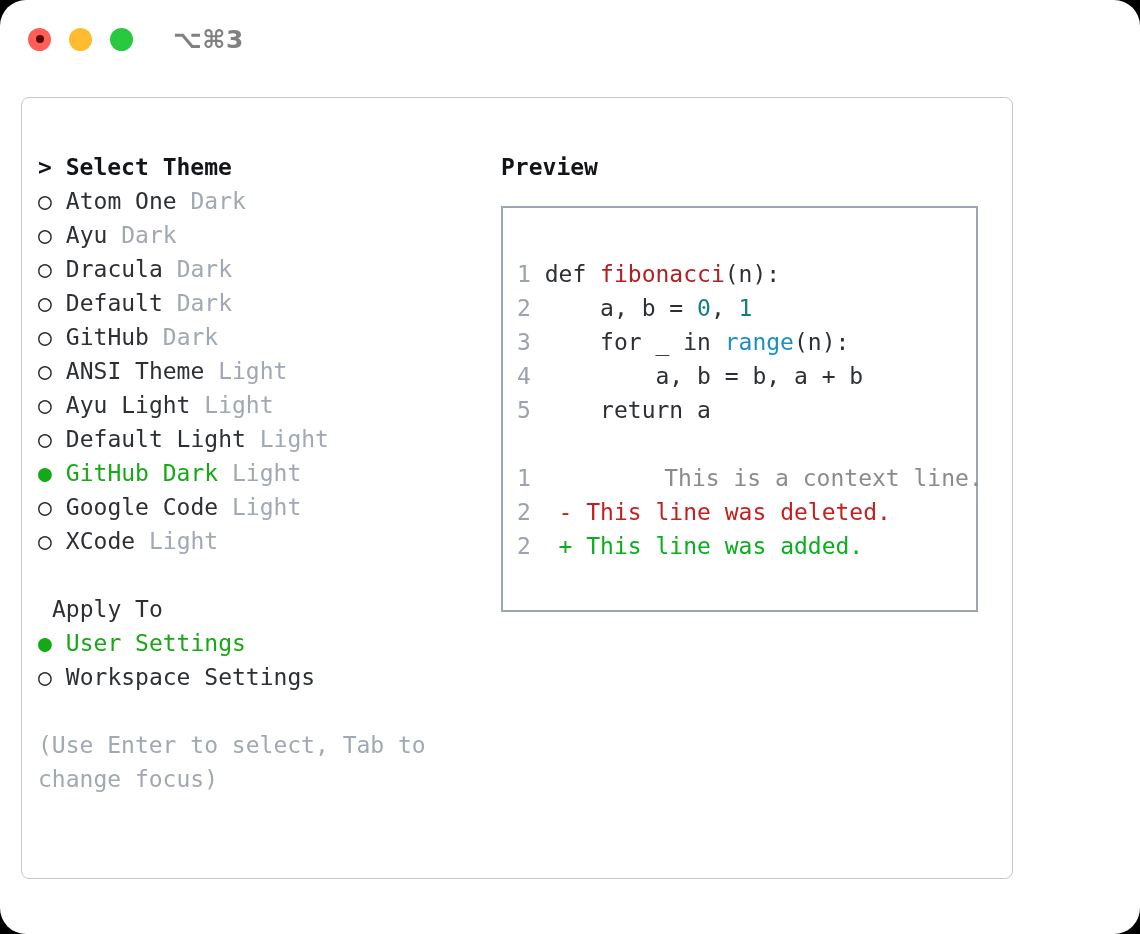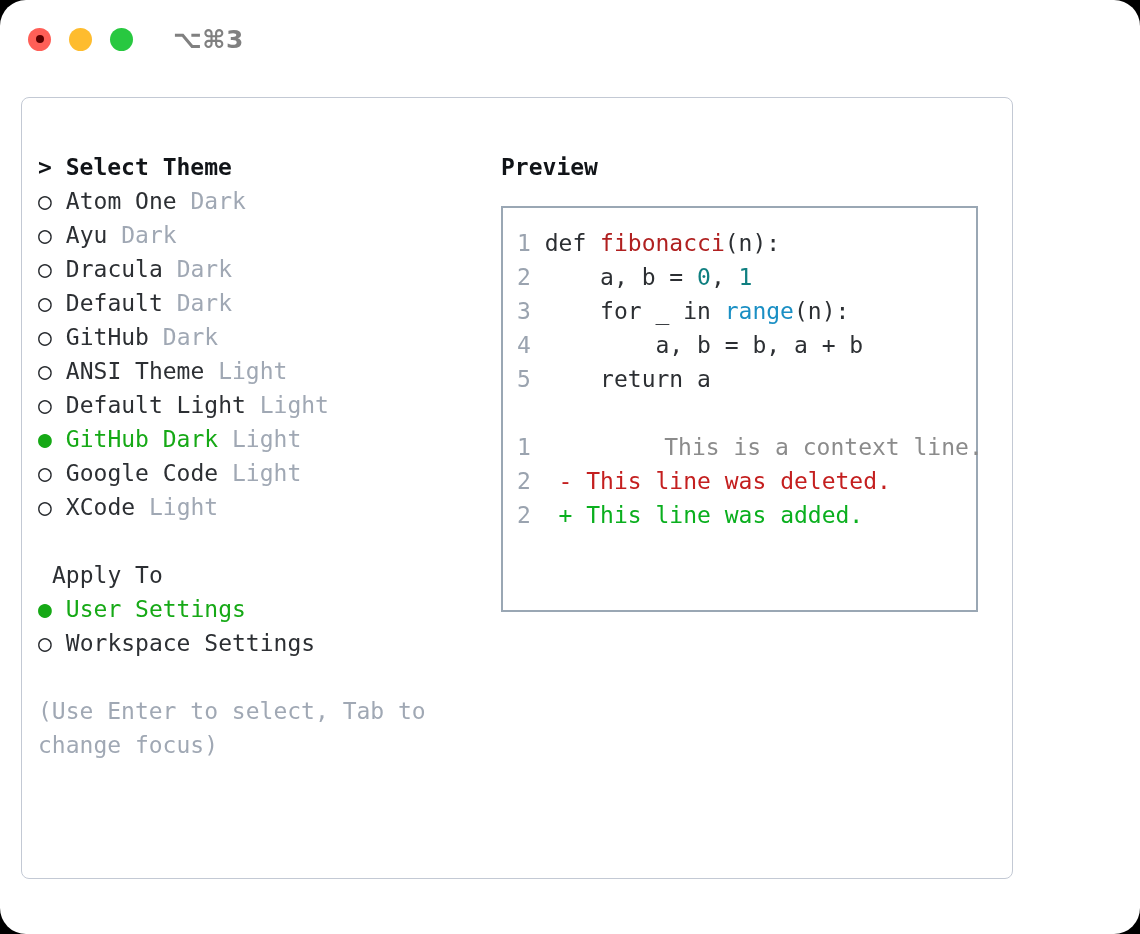--- a/index.html
+++ b/index.html
@@ -143,21 +143,21 @@
     line-height: 34px;
     font-weight: bold;
     color: #111418;
   }
   .preview-box {
     margin-top: 22px;
     width: 477px;
     height: 406px;
     border: 2px solid #9aa7b4;
     box-sizing: border-box;
-    padding: 18px 0 0 14px;
+    padding: 49px 0 0 14px;
   }
   .code-line {
     font-family: "DejaVu Sans Mono", monospace;
     font-size: 23px;
     line-height: 34px;
     white-space: pre;
     color: #2c2f33;
   }
   .ln {
     color: #9aa3af;
@@ -190,20 +190,21 @@
 
         <div class="mono-line section-title"><span>&gt; </span><span>Select Theme</span></div>
 
         <div id="theme-items">
             <div class="mono-line"><span class="bullet">○</span><span class="label"> Atom One</span><span class="tag"> Dark</span></div>
             <div class="mono-line"><span class="bullet">○</span><span class="label"> Ayu</span><span class="tag"> Dark</span></div>
             <div class="mono-line"><span class="bullet">○</span><span class="label"> Dracula</span><span class="tag"> Dark</span></div>
             <div class="mono-line"><span class="bullet">○</span><span class="label"> Default</span><span class="tag"> Dark</span></div>
             <div class="mono-line"><span class="bullet">○</span><span class="label"> GitHub</span><span class="tag"> Dark</span></div>
             <div class="mono-line"><span class="bullet">○</span><span class="label"> ANSI Theme</span><span class="tag"> Light</span></div>
+            <div class="mono-line"><span class="bullet">○</span><span class="label"> Ayu Light</span><span class="tag"> Light</span></div>
             <div class="mono-line"><span class="bullet">○</span><span class="label"> Default Light</span><span class="tag"> Light</span></div>
             <div class="mono-line item-selected"><span class="bullet">●</span><span class="label"> GitHub Dark</span><span class="tag"> Light</span></div>
             <div class="mono-line"><span class="bullet">○</span><span class="label"> Google Code</span><span class="tag"> Light</span></div>
             <div class="mono-line"><span class="bullet">○</span><span class="label"> XCode</span><span class="tag"> Light</span></div>
           </div>
 
         <div class="spacer-line"></div>
 
         <div class="mono-line"><span class="bullet"> </span><span>Apply To</span></div>
 

